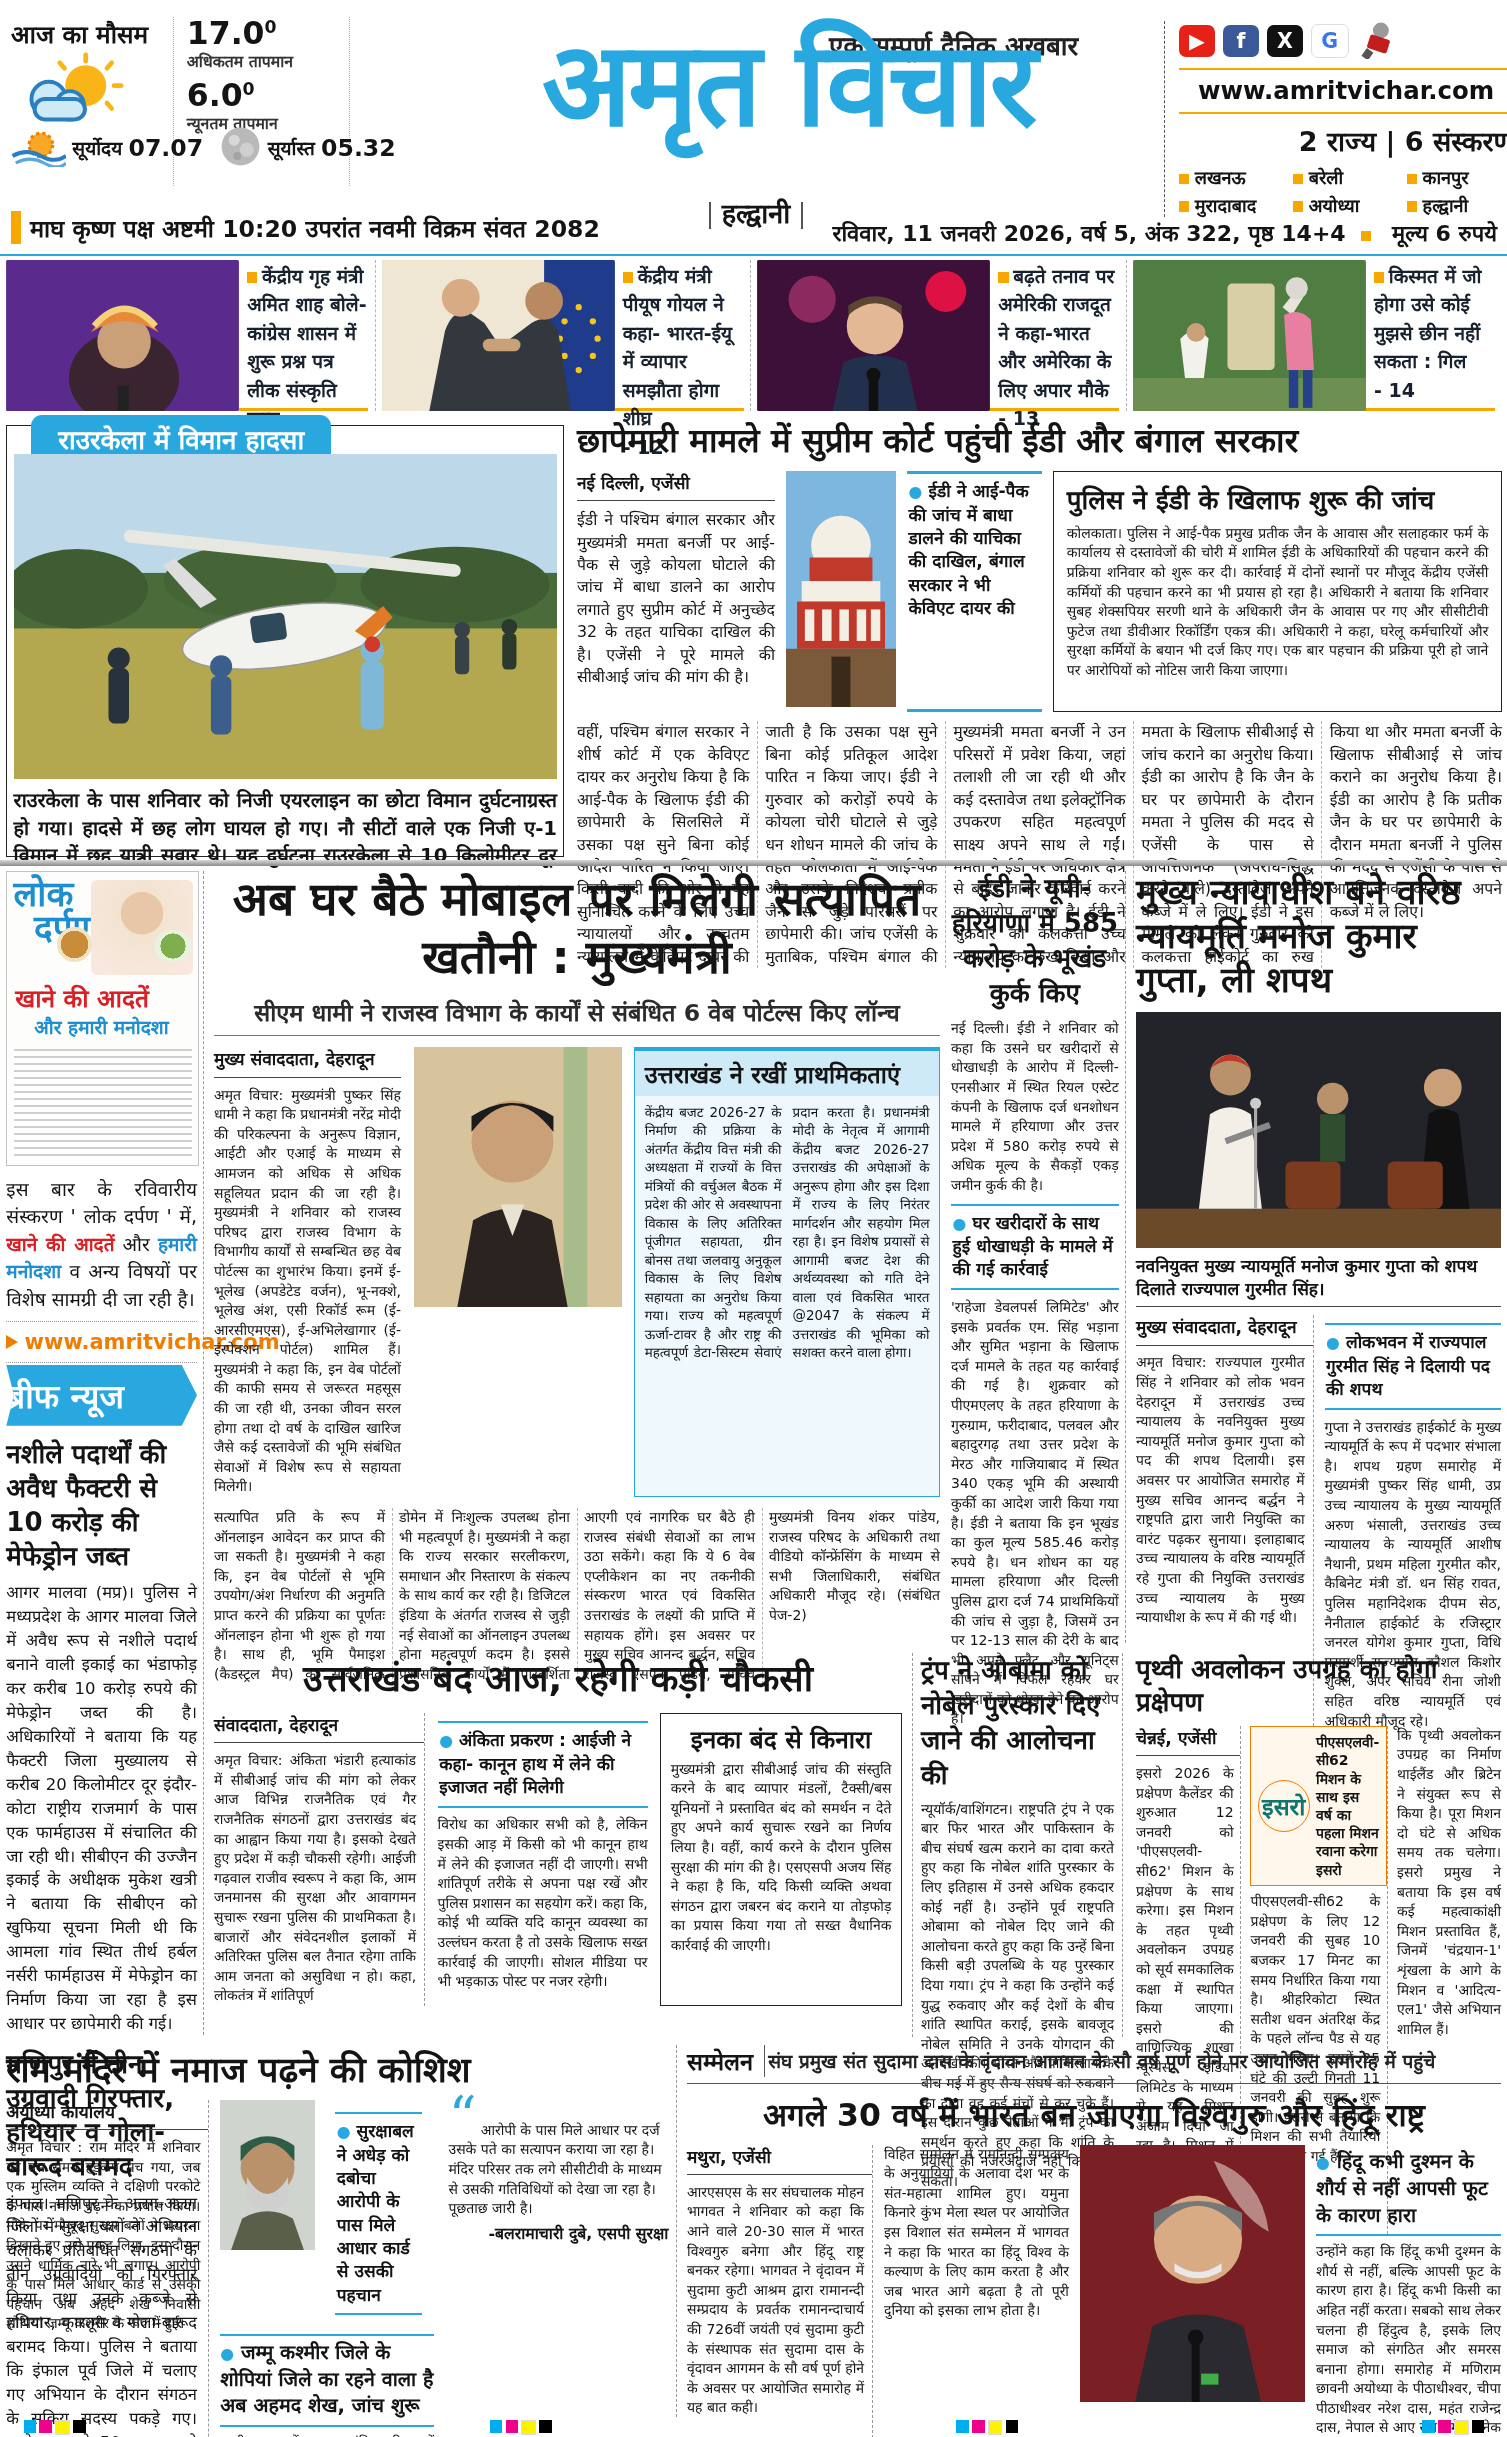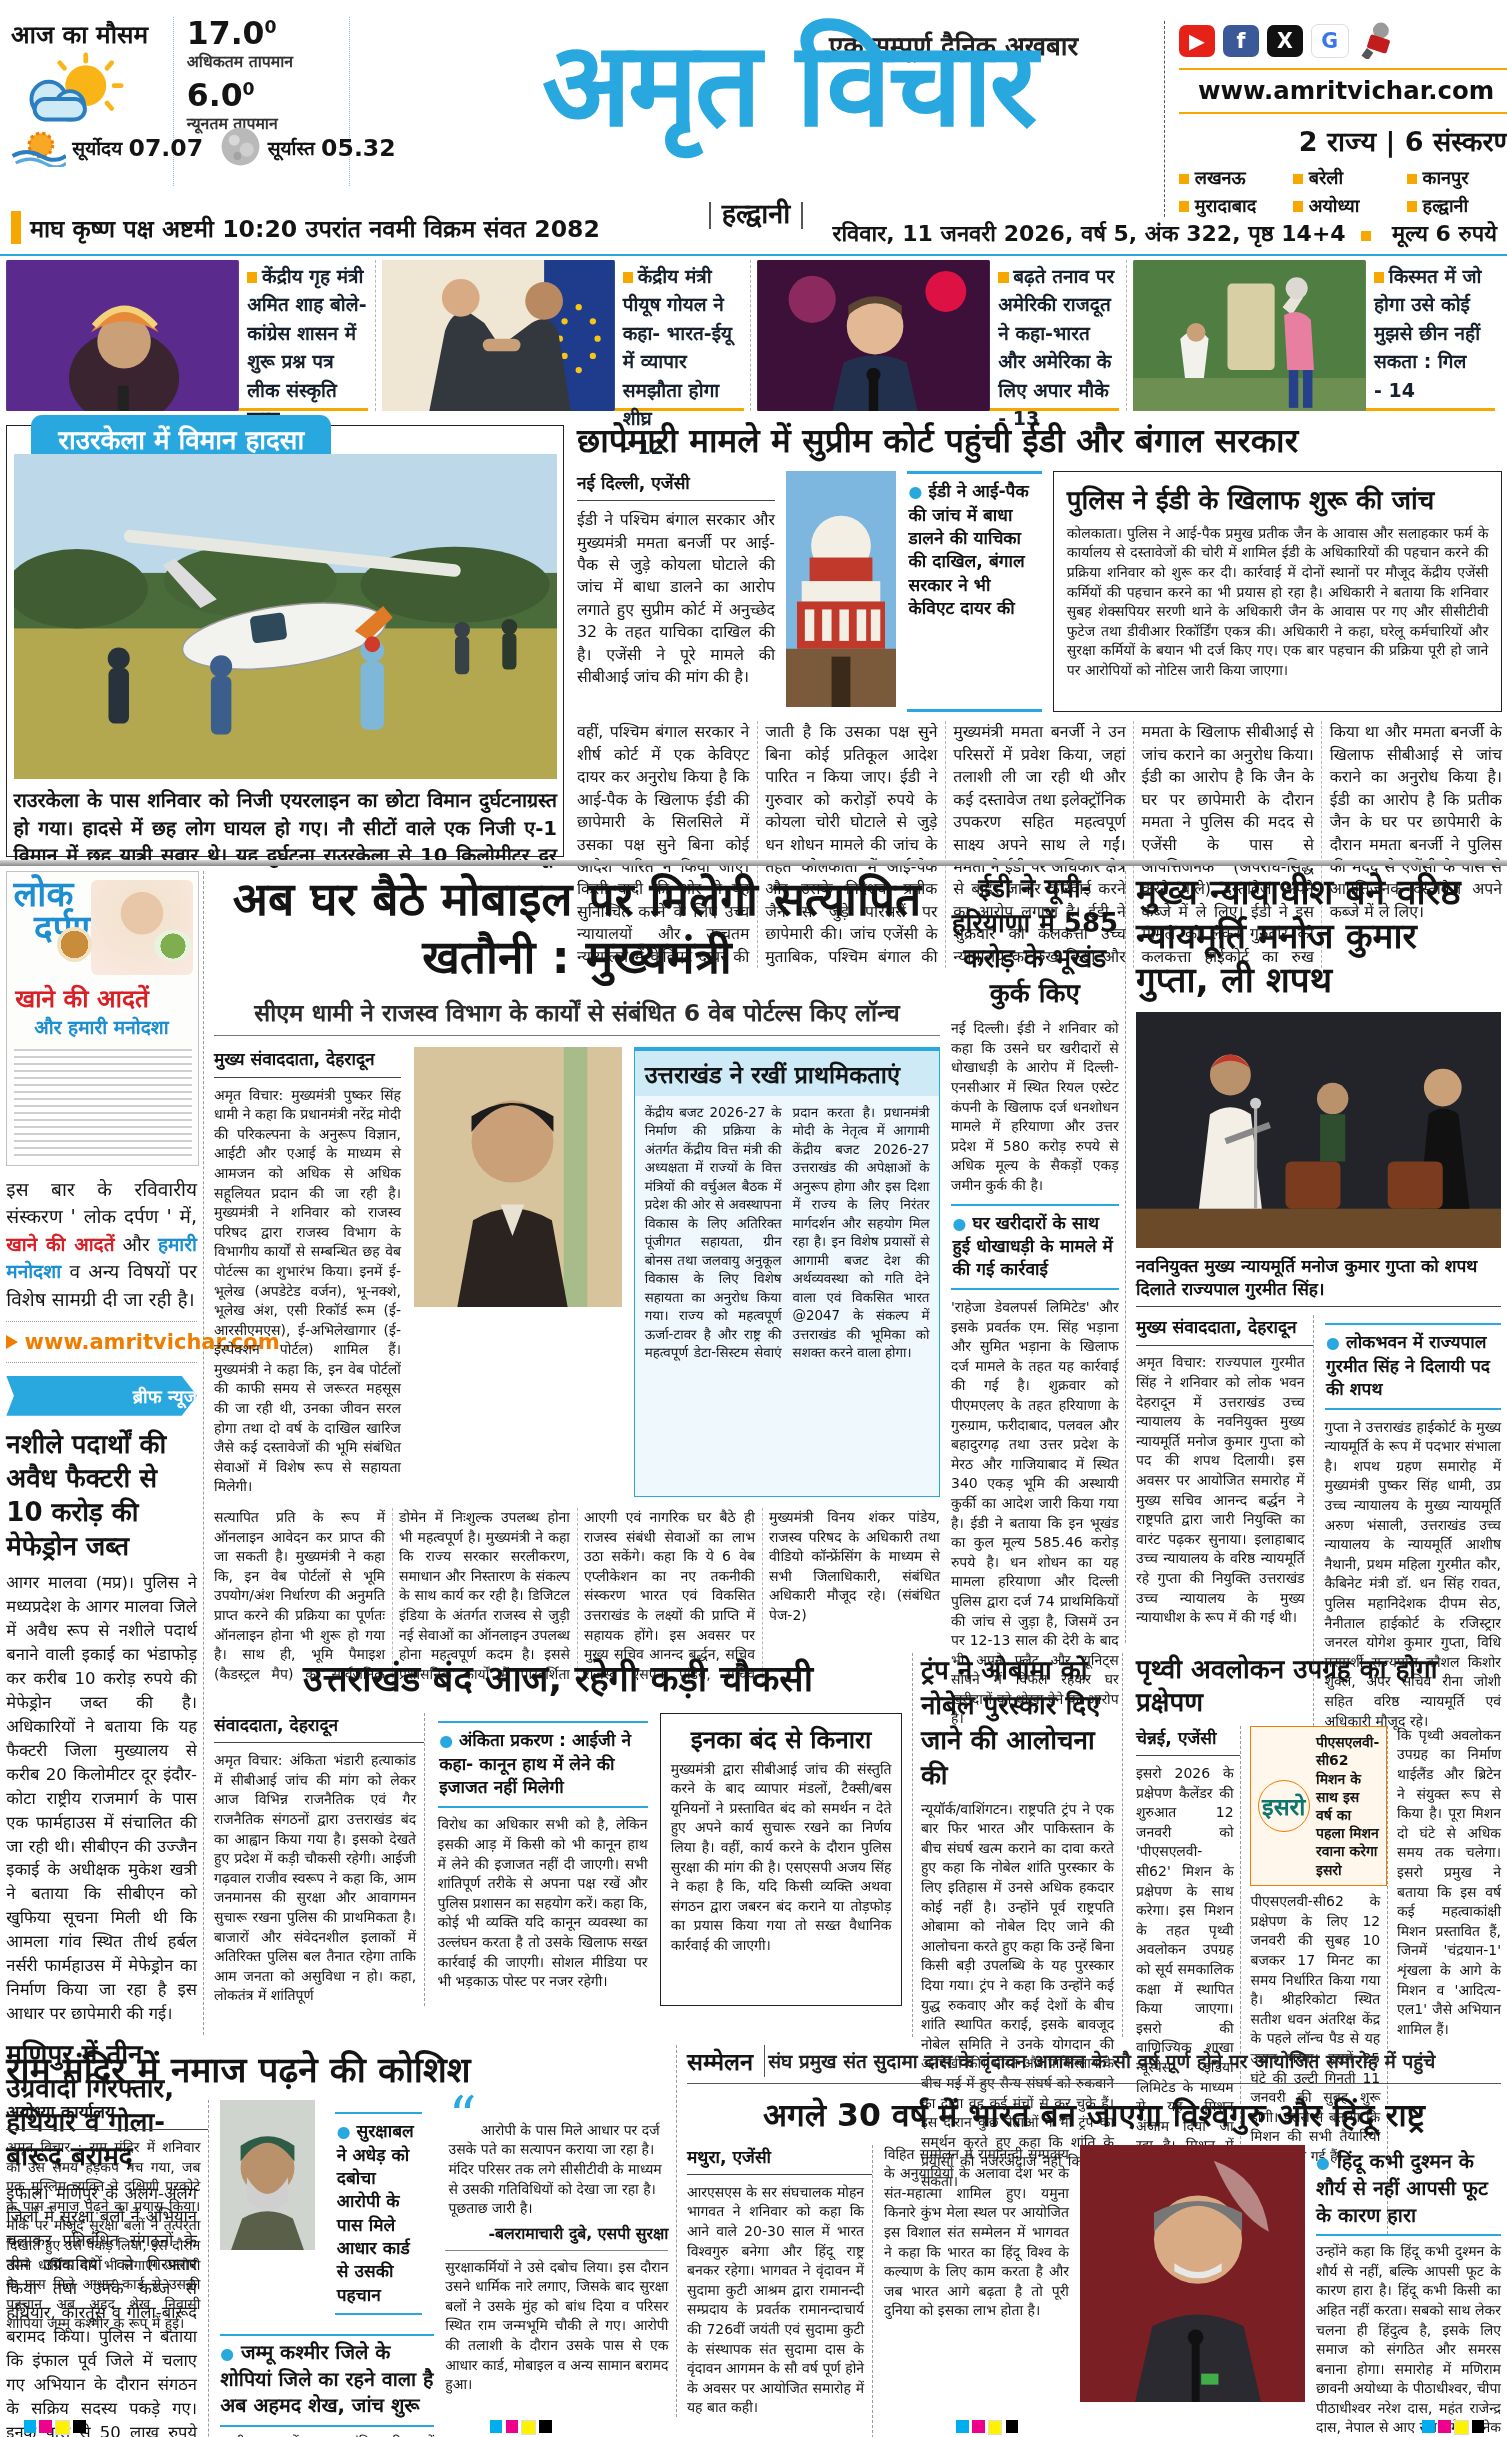--- a/index.html
+++ b/index.html
@@ -84,22 +84,22 @@
   .ld-h-blue{position:absolute;top:142px;left:27px;font-size:19px;font-weight:bold;color:#1d8fd0;}
   .fauxtext{position:absolute;left:6.3px;right:6.3px;bottom:6.3px;height:110px;
             background:repeating-linear-gradient(#cfcfcf 0 2.4px,#fff 2.4px 7px);}
   .ld-cap{font-size:19px;line-height:1.45;margin-top:9.5px;text-align:justify;}
   .ld-red{color:#d92027;font-weight:bold;}
   .ld-blue{color:#1d8fd0;font-weight:bold;}
   .ld-web{margin-top:7.9px;padding:7.9px 0;border-top:1.6px dotted #999;border-bottom:1.6px dotted #999;
           color:#f07d00;font-size:21px;font-weight:bold;display:flex;align-items:center;gap:6.3px;}
   .handarrow{width:0;height:0;border-top:7px solid transparent;border-bottom:7px solid transparent;
              border-left:12.6px solid #f07d00;display:inline-block;}
-  .brief-banner{margin-top:13px;background:#29a8e0;color:#fff;font-size:18px;font-weight:bold;
-                text-align:right;padding:7.9px 0;clip-path:polygon(0 0,92% 0,100% 50%,92% 100%,0 100%,4% 50%);}
+  .brief-banner{margin-top:2px;background:#29a8e0;color:#fff;font-size:33px;font-weight:bold;
+                text-align:left;padding:7.9px 0;clip-path:polygon(0 0,92% 0,100% 50%,92% 100%,0 100%,4% 50%);}
   .brief-h{font-size:26px;font-weight:bold;line-height:1.3;margin-top:12.6px;}
   .brief-b{font-size:16.5px;line-height:1.45;margin-top:7.9px;text-align:justify;}
   
   .cm{left:214px;top:871px;width:726px;height:772px;}
   .cm-head{font-size:46px;font-weight:bold;text-align:center;line-height:1.25;}
   .cm-sub{font-size:23.6px;font-weight:bold;text-align:center;color:#2b2b2b;margin-top:9.5px;
           border-bottom:1.6px solid #777;padding-bottom:7.9px;}
   .cm-row{display:flex;gap:12.6px;margin-top:11px;}
   .cm-col1{width:187px;flex:none;}
   .cm-photo{width:208px;height:260px;flex:none;}
@@ -579,21 +579,20 @@
       </div>
       <div class="subhead2"><span class="cyandot">●</span> <span>जम्मू कश्मीर जिले के शोपियां जिले का रहने वाला है अब अहमद शेख, जांच शुरू</span></div>
       <div class="body18 just">वाली लाइन में लगकर मंदिर परिसर में प्रवेश किया। वह डी-वन क्रॉसिंग से दर्शन मार्ग पर आगे बढ़ा और दक्षिणी परकोटे के पास पहुंचकर नमाज पढ़ने लगा। वहां तैनात सुरक्षाकर्मियों की नजर पड़ते ही हड़कंप मच गया।</div>
     </div>
     <div style="flex:1;">
       <div class="qbox">
         <span class="qmark">“</span>
         <span class="body18 just">आरोपी के पास मिले आधार पर दर्ज उसके पते का सत्यापन कराया जा रहा है। मंदिर परिसर तक लगे सीसीटीवी के माध्यम से उसकी गतिविधियों को देखा जा रहा है। पूछताछ जारी है।</span>
         <div class="qattr">-बलरामाचारी दुबे, एसपी सुरक्षा</div>
       </div>
-      <div class="body18 just" style="margin-top:6.3px;border-top:0.8px solid #888;padding-top:6.3px;">सुरक्षाकर्मियों ने उसे दबोच लिया। इस दौरान उसने धार्मिक नारे लगाए, जिसके बाद सुरक्षा बलों ने उसके मुंह को बांध दिया व परिसर स्थित राम जन्मभूमि चौकी ले गए। आरोपी की तलाशी के दौरान उसके पास से एक आधार कार्ड, मोबाइल व अन्य सामान बरामद हुआ।</div>
     </div>
   </div>
 </div>
 
 <div class="abs bhag">
   <div class="kicker">
     <span class="kick-label">सम्मेलन</span>
     <span class="kick-text">संघ प्रमुख संत सुदामा दास के वृंदावन आगमन के सौ वर्ष पूर्ण होने पर आयोजित समारोह में पहुंचे</span>
   </div>
   <div class="bhag-h">अगले 30 वर्ष में भारत बन जाएगा विश्वगुरु और हिंदू राष्ट्र</div>

